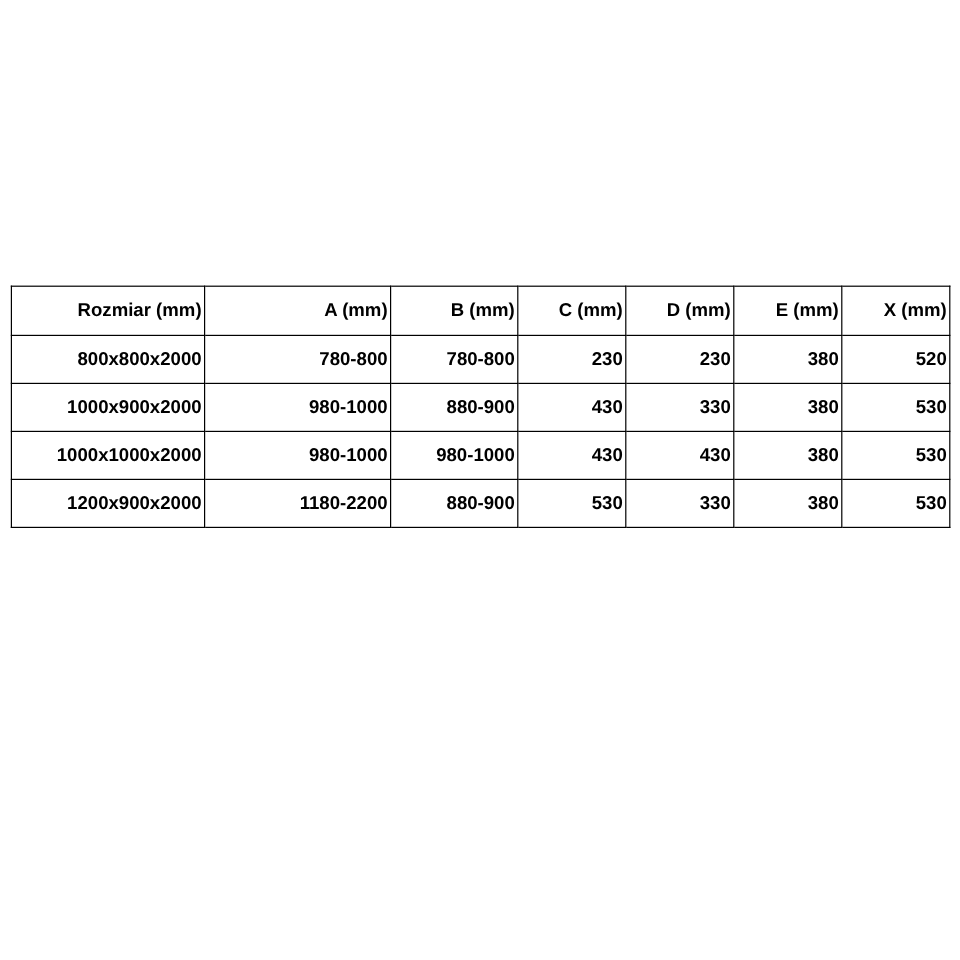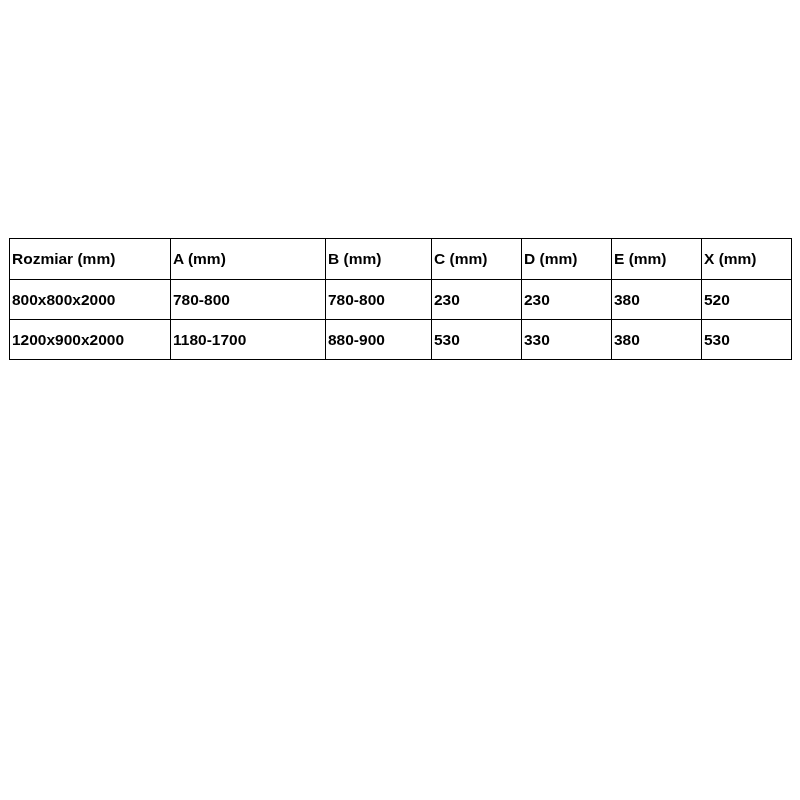--- a/index.html
+++ b/index.html
@@ -26,21 +26,21 @@
     width: 782px;
   }
   table.spec-table {
     border-collapse: collapse;
     width: 782px;
     table-layout: fixed;
   }
   table.spec-table td,
   table.spec-table th {
     border: 1px solid #000000;
-    text-align: left;
+    text-align: right;
     vertical-align: middle;
     height: 39px;
     font-size: 15.5px;
     font-weight: bold;
     padding: 0 2px;
     white-space: nowrap;
     color: #000000;
   }
   table.spec-table th {
     height: 40px;
@@ -84,22 +84,40 @@
         <tr>
           <td>800x800x2000</td>
           <td>780-800</td>
           <td>780-800</td>
           <td>230</td>
           <td>230</td>
           <td>380</td>
           <td>520</td>
         </tr>
         <tr>
+          <td>1000x900x2000</td>
+          <td>980-1000</td>
+          <td>880-900</td>
+          <td>430</td>
+          <td>330</td>
+          <td>380</td>
+          <td>530</td>
+        </tr>
+        <tr>
+          <td>1000x1000x2000</td>
+          <td>980-1000</td>
+          <td>980-1000</td>
+          <td>430</td>
+          <td>430</td>
+          <td>380</td>
+          <td>530</td>
+        </tr>
+        <tr>
           <td>1200x900x2000</td>
-          <td>1180-1700</td>
+          <td>1180-2200</td>
           <td>880-900</td>
           <td>530</td>
           <td>330</td>
           <td>380</td>
           <td>530</td>
         </tr>
       </tbody>
     </table>
   </div>
 </div>

